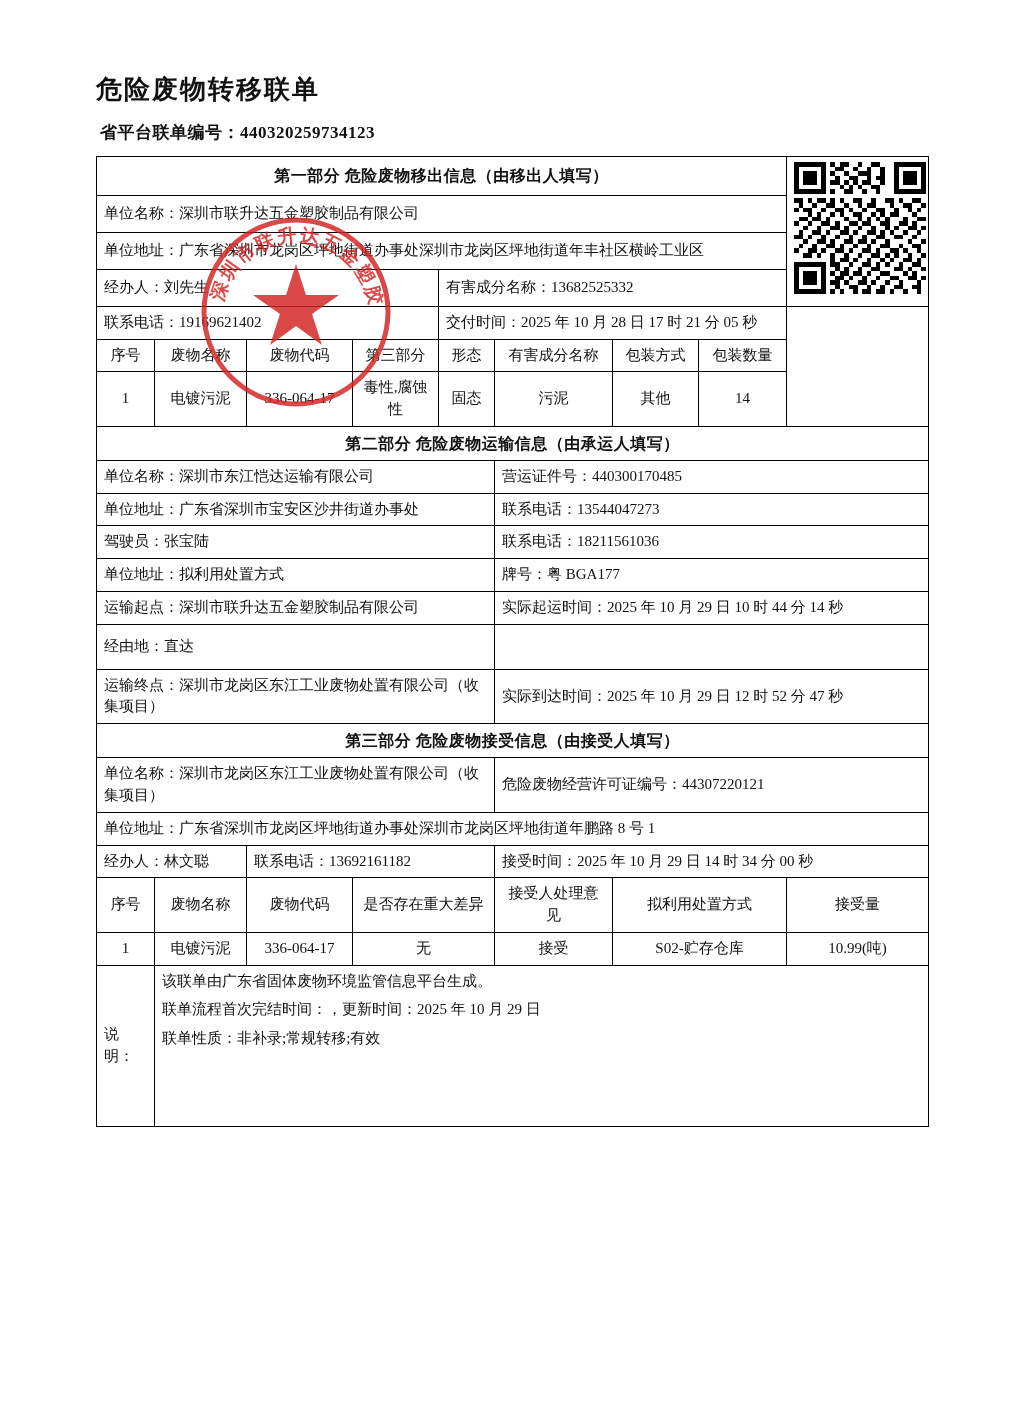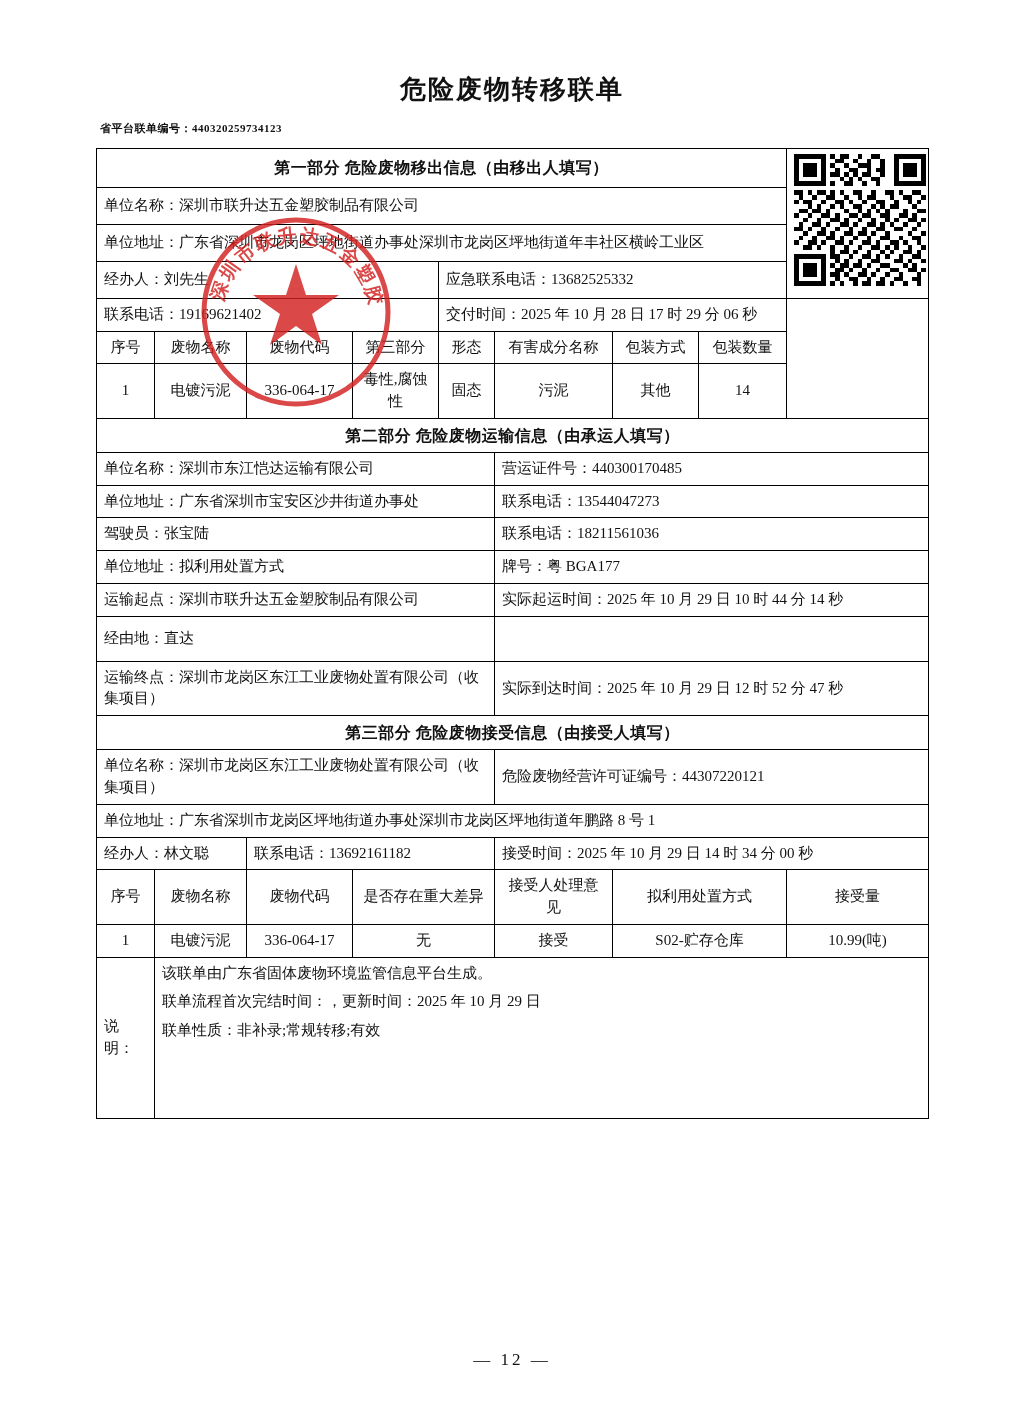--- a/index.html
+++ b/index.html
@@ -16,28 +16,28 @@
     overflow: hidden;
   }
   .page {
     position: relative;
     width: 1024px;
     height: 1412px;
     box-sizing: border-box;
     padding: 62px 96px 0 96px;
   }
   .doc-title {
-    text-align: center;
+    text-align: left;
     font-size: 26px;
     font-weight: bold;
     letter-spacing: 2px;
     margin: 10px 0 14px 0;
   }
   .meta-line {
-    font-size: 11px;
+    font-size: 17px;
     font-weight: bold;
     margin: 10px 0 12px 4px;
     letter-spacing: 0.5px;
   }
   .meta-line .val {
     font-weight: bold;
   }
   table.main {
     border-collapse: collapse;
     width: 832px;
@@ -381,30 +381,30 @@
       <td colspan="8">
         <span class="lbl">单位地址：</span><span>广东省深圳市龙岗区坪地街道办事处深圳市龙岗区坪地街道年丰社区横岭工业区</span>
       </td>
     </tr>
 
     <tr>
       <td colspan="4">
         <span class="lbl">经办人：</span><span>刘先生</span>
       </td>
       <td colspan="4">
-        <span class="lbl">应急联系电话：</span><span>13682525332</span>
+        <span class="lbl">有害成分名称：</span><span>13682525332</span>
       </td>
     </tr>
 
     <tr>
       <td colspan="4">
         <span class="lbl">联系电话：</span><span>19169621402</span>
       </td>
       <td colspan="4">
-        <span class="lbl">交付时间：</span><span>2025 年 10 月 28 日    17 时 29 分 06 秒</span>
+        <span class="lbl">交付时间：</span><span>2025 年 10 月 28 日    17 时 21 分 05 秒</span>
       </td>
       <td colspan="2" rowspan="3"></td>
     </tr>
 
     <tr>
       <td class="colhead">序号</td>
       <td class="colhead">废物名称</td>
       <td class="colhead">废物代码</td>
       <td class="colhead">第三部分</td>
       <td class="colhead">形态</td>
@@ -542,14 +542,13 @@
 
   <svg class="stamp" viewBox="0 0 200 200">
     <circle cx="100" cy="100" r="92" fill="none" stroke="#d32020" stroke-width="5"></circle>
     <path d="M100 52 L110 83 L143 83 L116 102 L126 133 L100 114 L74 133 L84 102 L57 83 L90 83 Z" fill="#d32020"></path>
     <path id="seal-arc" d="M 26 104 A 74 74 0 0 1 174 104" fill="none"></path>
     <text font-family="&quot;Liberation Serif&quot;, serif" font-size="19" fill="#d32020" font-weight="bold" letter-spacing="2">
       <textPath href="#seal-arc" startOffset="6%">深圳市联升达五金塑胶制品有限公司</textPath>
     </text>
   </svg>
 
-  <div class="footer">—  12  —</div>
 </div>
 
 </body></html>

